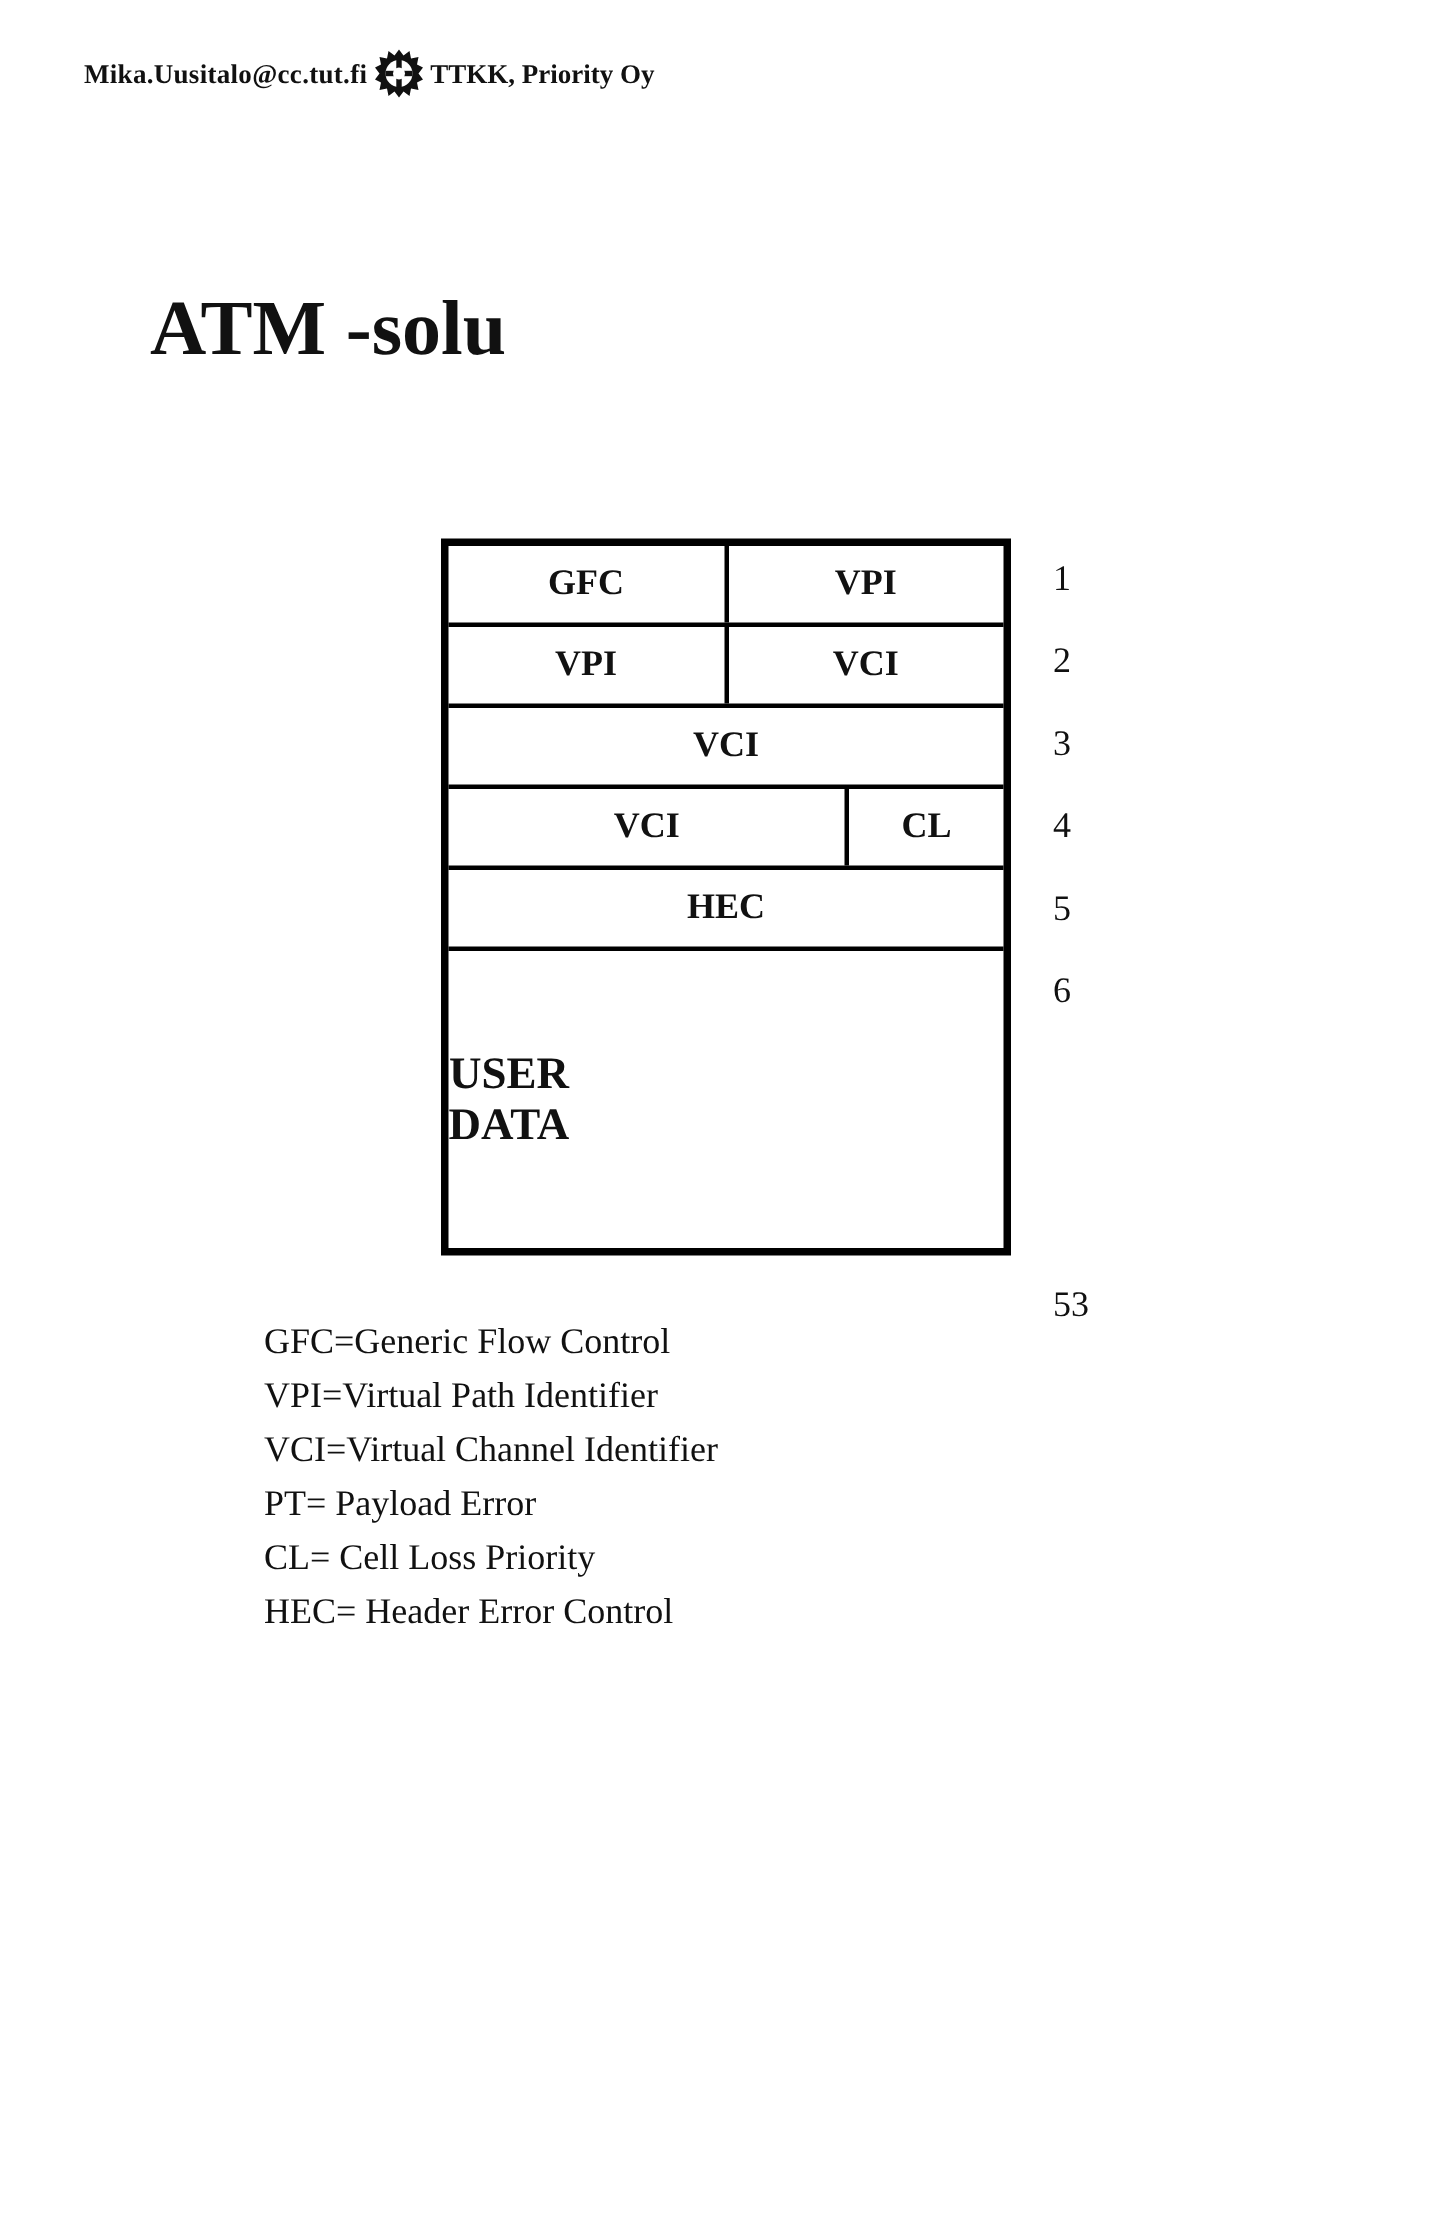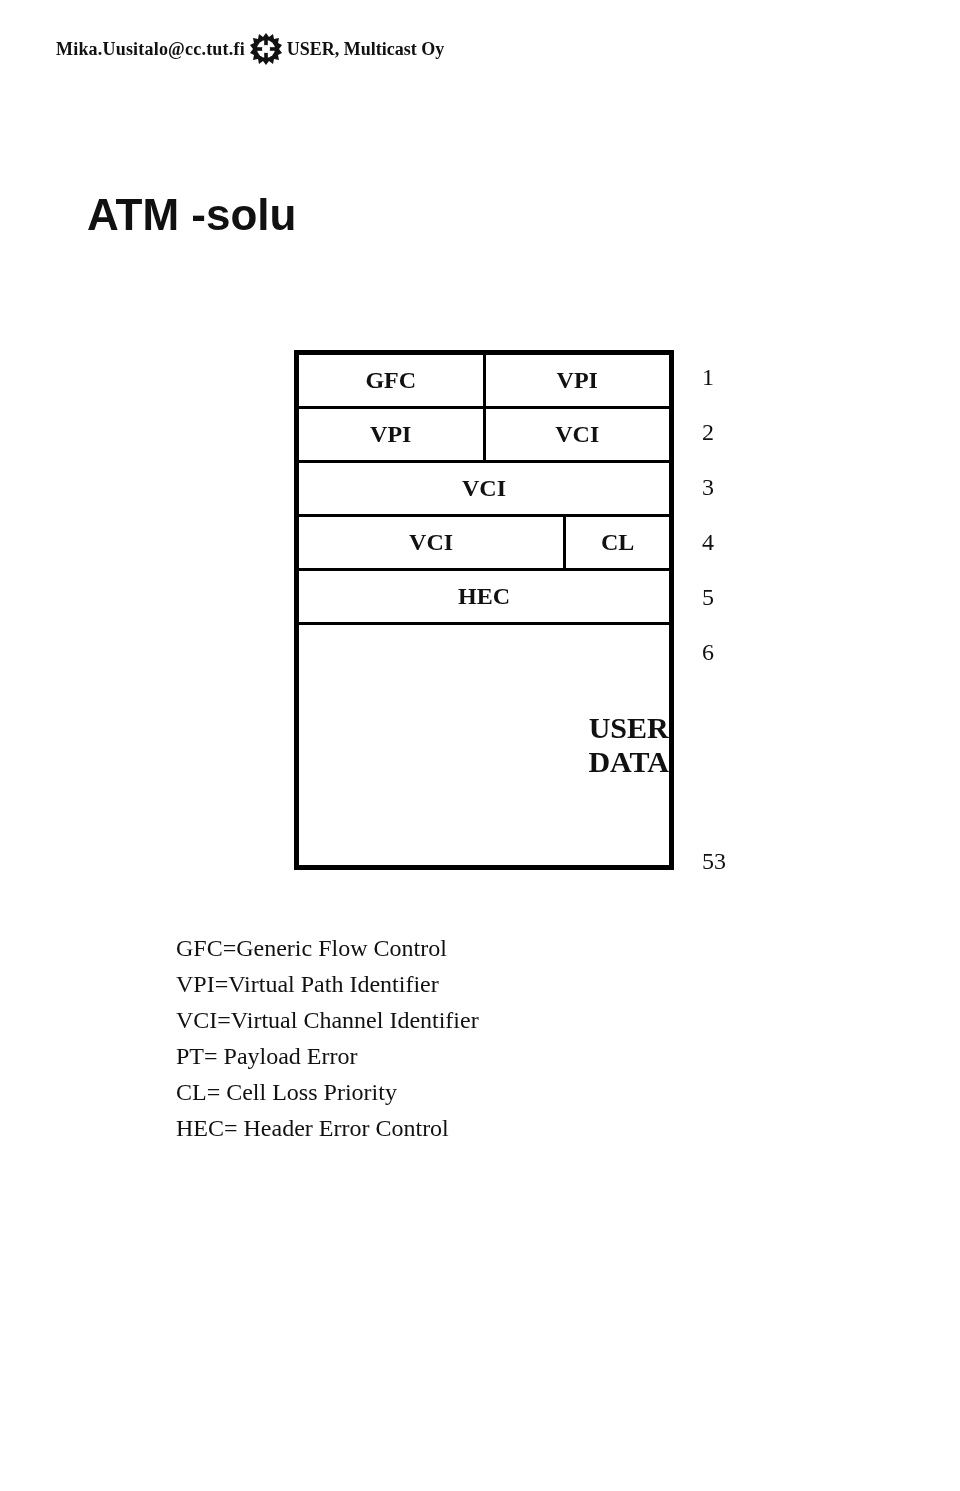--- a/index.html
+++ b/index.html
@@ -1,63 +1,63 @@
 <!DOCTYPE html>
 <html><head>
 <meta charset="utf-8">
 <style>
   html,body{margin:0;padding:0;background:#fff;color:#111;font-family:"Palatino Linotype","Book Antiqua",Palatino,Georgia,serif}
   .page{width:960px;height:1491px;position:relative;box-sizing:border-box;padding:28px 48px 0 56px}
   .hdr{display:flex;justify-content:flex-start;align-items:center;font-family:"Times New Roman",Times,serif;font-weight:bold;font-size:18px}
   .hdr-left{letter-spacing:.2px}
   .hdr-center{width:42px;height:42px;display:flex;align-items:center;justify-content:center}
   .hdr-right{}
-  h1.title{font-family:Liberation Sans, sans-serif;font-weight:bold;font-size:44px;margin:120px 0 0 31px}
+  h1.title{font-family:Liberation Serif, serif;font-weight:bold;font-size:52px;margin:120px 0 0 44px}
   .figwrap{position:relative;margin:110px 0 0 0;display:flex;justify-content:center}
   .cell{border:5px solid #000;width:380px;box-sizing:border-box}
   .row{display:flex;border-bottom:3px solid #000}
   .row:last-child{border-bottom:0}
   .c{display:flex;align-items:center;justify-content:center;font-weight:bold;font-size:24px;height:51px;box-sizing:border-box}
   .sep{border-left:3px solid #000}
   .r1 .a{flex:1}
   .r1 .b{flex:1}
   .r2 .a{flex:1}
   .r2 .b{flex:1}
   .r3 .a{flex:1}
   .r4 .a{flex:180}
   .r4 .b{flex:120}
   .r4 .c3{flex:70}
   .r5 .a{flex:1}
-  .payload{height:240px;display:flex;align-items:center;justify-content:flex-end;text-align:center}
+  .payload{height:198px;display:flex;align-items:center;justify-content:flex-start;text-align:center}
   .payload-inner{font-weight:bold;font-size:30px;line-height:1.15}
   .numcol{position:absolute;left:calc(50% + 200px);top:0;font-size:24px;font-family:"Palatino Linotype","Book Antiqua",Palatino,Georgia,serif}
   .numcol div{height:55px;display:flex;align-items:center;padding-left:18px}
   .numcol .n53{position:absolute;top:484px;padding-left:18px}
-  .legend{margin:60px 0 0 120px;font-size:24px;line-height:1.5}
+  .legend{margin:40px 0 0 120px;font-size:24px;line-height:1.5}
   svg{display:block}
 </style>
 </head>
 <body>
 
 <div class="page">
 
   <div class="hdr">
     <div class="hdr-left">Mika.Uusitalo@cc.tut.fi</div>
     <div class="hdr-center">
       <svg viewBox="0 0 40 40" width="40" height="40">
         <g fill="#111">
           <path d="M20 4 L23 8 L27 5 L28 10 L33 9 L32 14 L36 16 L33 20 L36 24 L32 26 L33 31 L28 30 L27 35 L23 32 L20 36 L17 32 L13 35 L12 30 L7 31 L8 26 L4 24 L7 20 L4 16 L8 14 L7 9 L12 10 L13 5 L17 8 Z"></path>
         </g>
         <circle cx="20" cy="20" r="9" fill="#fff"></circle>
         <rect x="18.2" y="11" width="3.6" height="18" fill="#111"></rect>
         <rect x="11" y="18.2" width="18" height="3.6" fill="#111"></rect>
         <circle cx="20" cy="20" r="4" fill="#fff"></circle>
       </svg>
     </div>
-    <div class="hdr-right">USER, Multicast Oy</div>
+    <div class="hdr-right">TTKK, Priority Oy</div>
   </div>
 
   <h1 class="title">ATM -solu</h1>
 
   <div class="figwrap">
     <div class="cell">
       <div class="row r1">
         <div class="c a">GFC</div>
         <div class="c b sep">VPI</div>
       </div>

